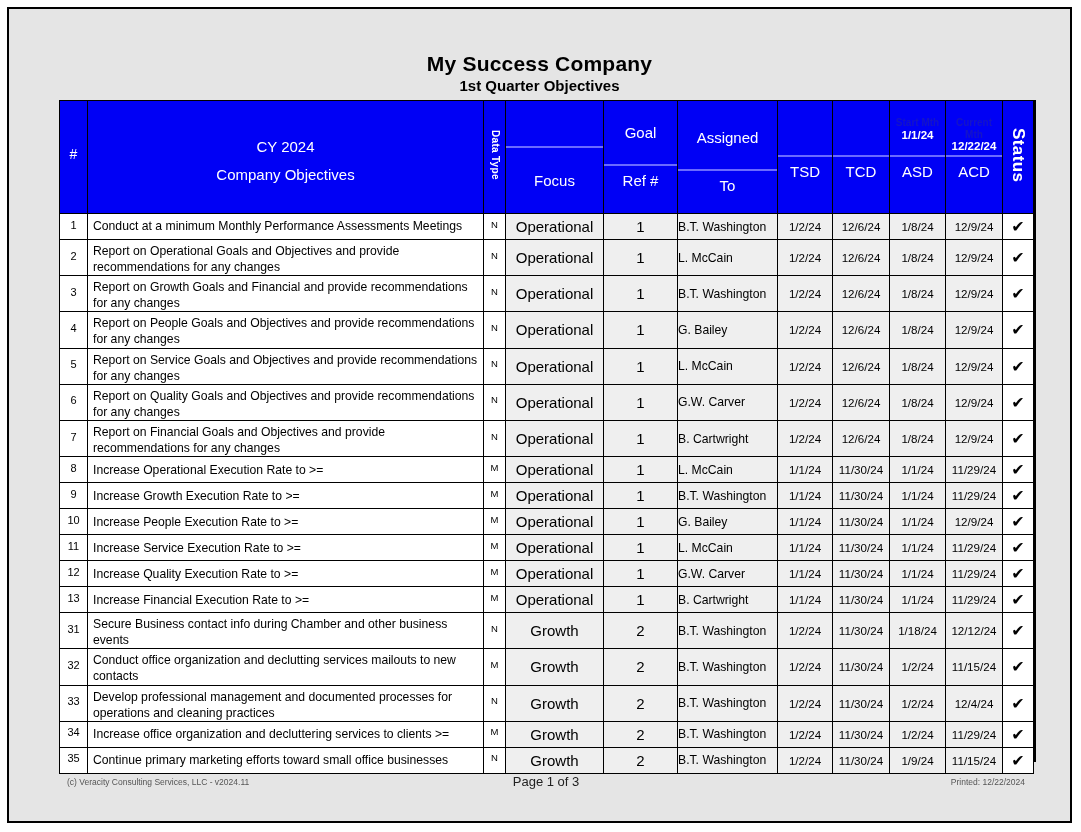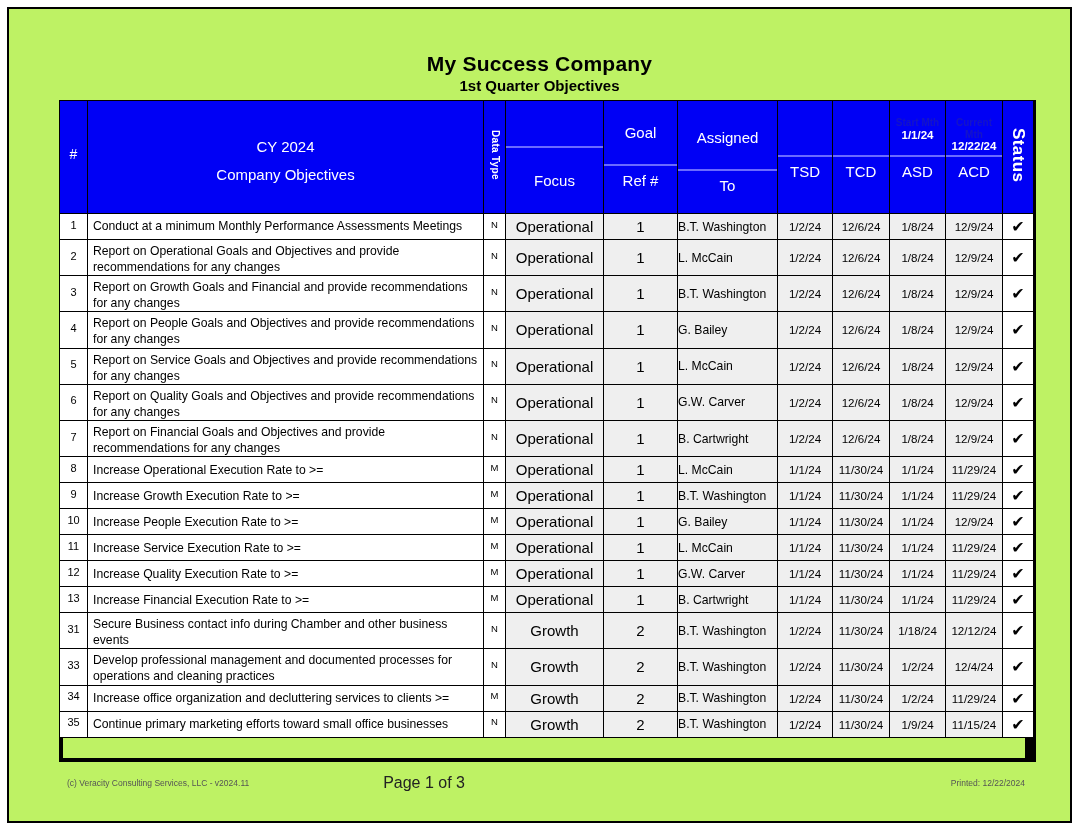--- a/index.html
+++ b/index.html
@@ -14,21 +14,21 @@
     overflow: hidden;
   }
   .page {
     position: absolute;
     left: 7px;
     top: 7px;
     width: 1065px;
     height: 816px;
     border: 2px solid #000;
     box-sizing: border-box;
-    background: #bef264;
+    background: #e5e5e5;
   }
   .titles {
     text-align: center;
     padding-top: 44px;
   }
   .title-main {
     font-size: 21px;
     font-weight: bold;
     color: #000;
     letter-spacing: 0.2px;
@@ -243,21 +243,21 @@
     position: absolute;
     left: 50px;
     top: 765px;
     width: 966px;
     display: flex;
     align-items: center;
     font-size: 8.5px;
     color: #555;
   }
   .footer .f-left { width: 33%; text-align: left; margin-left: 8px; }
-  .footer .f-mid { width: 34%; font-size: 16px; color: #222; }
+  .footer .f-mid { width: 34%; text-align: center; font-size: 13px; color: #222; }
   .footer .f-right { width: 33%; text-align: right; }
 </style>
 </head>
 <body>
 
 <div class="page">
 
   <div class="titles">
     <div class="title-main">My Success Company</div>
     <div class="title-sub">1st Quarter Objectives</div>
@@ -509,20 +509,33 @@
             <td class="c-data">Growth</td>
             <td class="c-data">2</td>
             <td class="c-name">B.T. Washington</td>
             <td class="c-date">1/2/24</td>
             <td class="c-date">11/30/24</td>
             <td class="c-date">1/18/24</td>
             <td class="c-date">12/12/24</td>
             <td class="c-status">✔</td>
           </tr>
           <tr class="r2">
+            <td class="c-num">32</td>
+            <td class="c-obj two-line">Conduct office organization and declutting services mailouts to new contacts</td>
+            <td class="c-dt">M</td>
+            <td class="c-data">Growth</td>
+            <td class="c-data">2</td>
+            <td class="c-name">B.T. Washington</td>
+            <td class="c-date">1/2/24</td>
+            <td class="c-date">11/30/24</td>
+            <td class="c-date">1/2/24</td>
+            <td class="c-date">11/15/24</td>
+            <td class="c-status">✔</td>
+          </tr>
+          <tr class="r2">
             <td class="c-num">33</td>
             <td class="c-obj two-line">Develop professional management and documented processes for operations and cleaning practices</td>
             <td class="c-dt">N</td>
             <td class="c-data">Growth</td>
             <td class="c-data">2</td>
             <td class="c-name">B.T. Washington</td>
             <td class="c-date">1/2/24</td>
             <td class="c-date">11/30/24</td>
             <td class="c-date">1/2/24</td>
             <td class="c-date">12/4/24</td>

